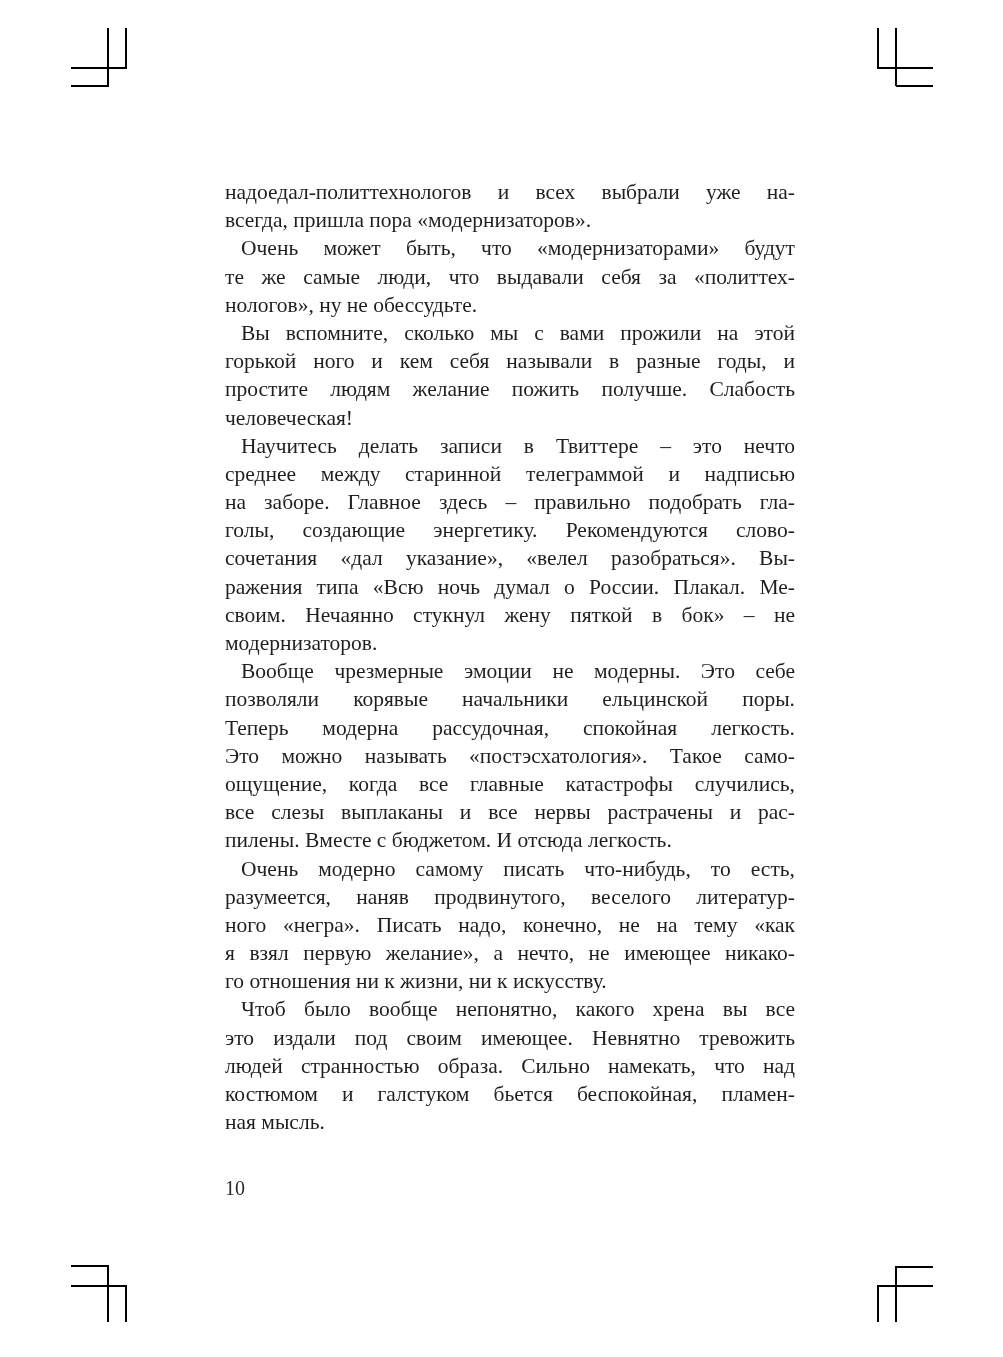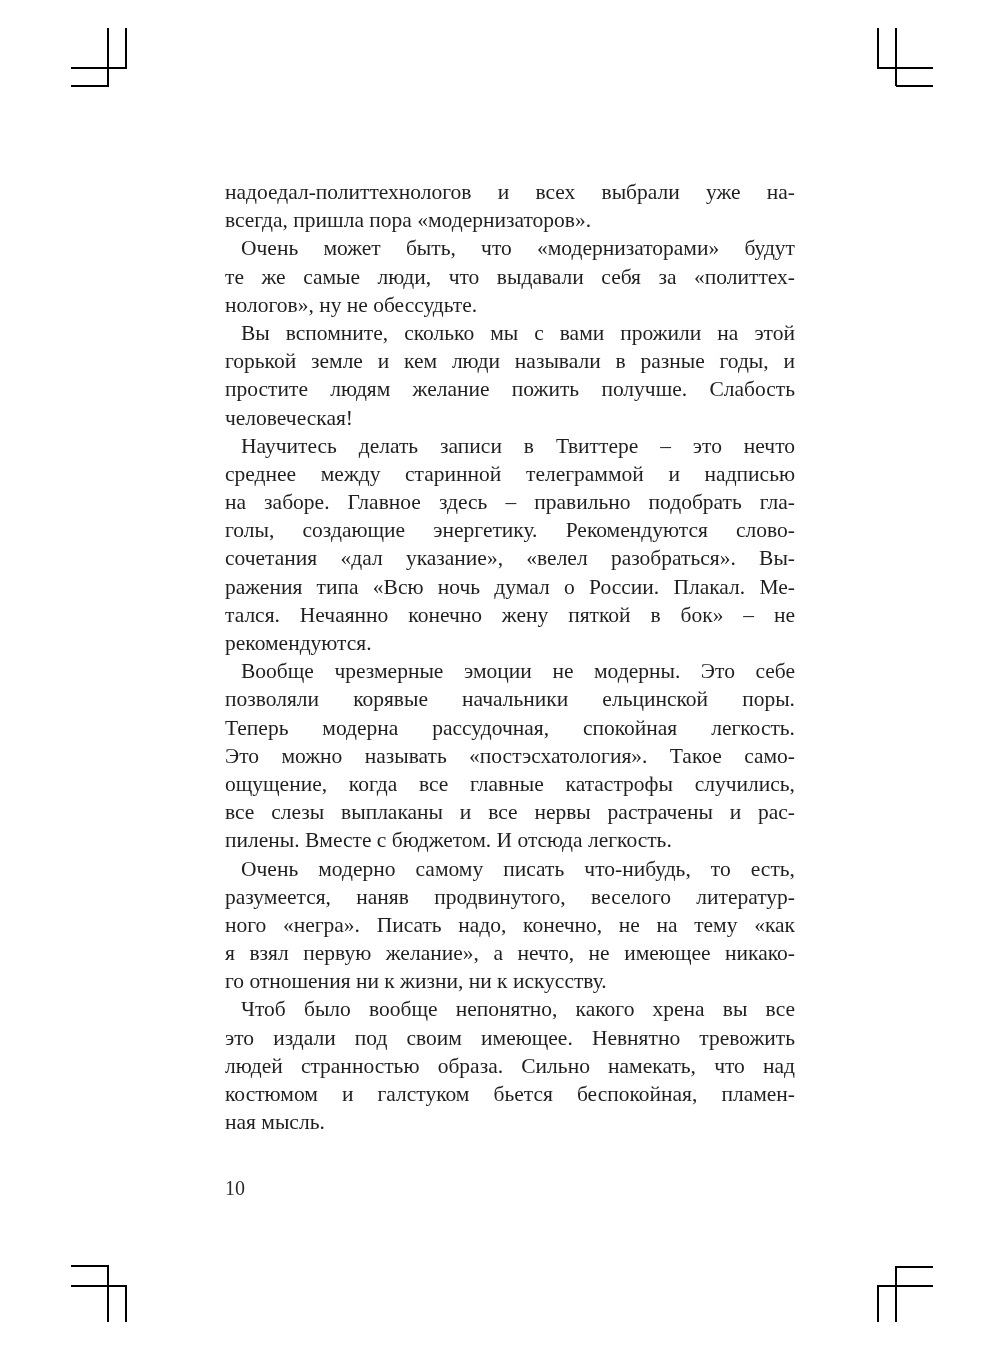--- a/index.html
+++ b/index.html
@@ -101,33 +101,33 @@
         <div class="line just">надоедал-политтехнологов и всех выбрали уже на-</div>
         <div class="line last">всегда, пришла пора «модернизаторов».</div>
       </div>
       <div class="paragraph">
         <div class="line just indent">Очень может быть, что «модернизаторами» будут</div>
         <div class="line just">те же самые люди, что выдавали себя за «политтех-</div>
         <div class="line last">нологов», ну не обессудьте.</div>
       </div>
       <div class="paragraph">
         <div class="line just indent">Вы вспомните, сколько мы с вами прожили на этой</div>
-        <div class="line just">горькой земле и кем люди называли в разные годы, и</div>
+        <div class="line just">горькой ного и кем себя называли в разные годы, и</div>
         <div class="line just">простите людям желание пожить получше. Слабость</div>
         <div class="line last">человеческая!</div>
       </div>
       <div class="paragraph">
         <div class="line just indent">Научитесь делать записи в Твиттере – это нечто</div>
         <div class="line just">среднее между старинной телеграммой и надписью</div>
         <div class="line just">на заборе. Главное здесь – правильно подобрать гла-</div>
         <div class="line just">голы, создающие энергетику. Рекомендуются слово-</div>
         <div class="line just">сочетания «дал указание», «велел разобраться». Вы-</div>
         <div class="line just">ражения типа «Всю ночь думал о России. Плакал. Ме-</div>
-        <div class="line just">тался. Нечаянно конечно жену пяткой в бок» – не</div>
-        <div class="line last">рекомендуются.</div>
+        <div class="line just">своим. Нечаянно стукнул жену пяткой в бок» – не</div>
+        <div class="line last">модернизаторов.</div>
       </div>
       <div class="paragraph">
         <div class="line just indent">Вообще чрезмерные эмоции не модерны. Это себе</div>
         <div class="line just">позволяли корявые начальники ельцинской поры.</div>
         <div class="line just">Теперь модерна рассудочная, спокойная легкость.</div>
         <div class="line just">Это можно называть «постэсхатология». Такое само-</div>
         <div class="line just">ощущение, когда все главные катастрофы случились,</div>
         <div class="line just">все слезы выплаканы и все нервы растрачены и рас-</div>
         <div class="line last">пилены. Вместе с бюджетом. И отсюда легкость.</div>
       </div>

